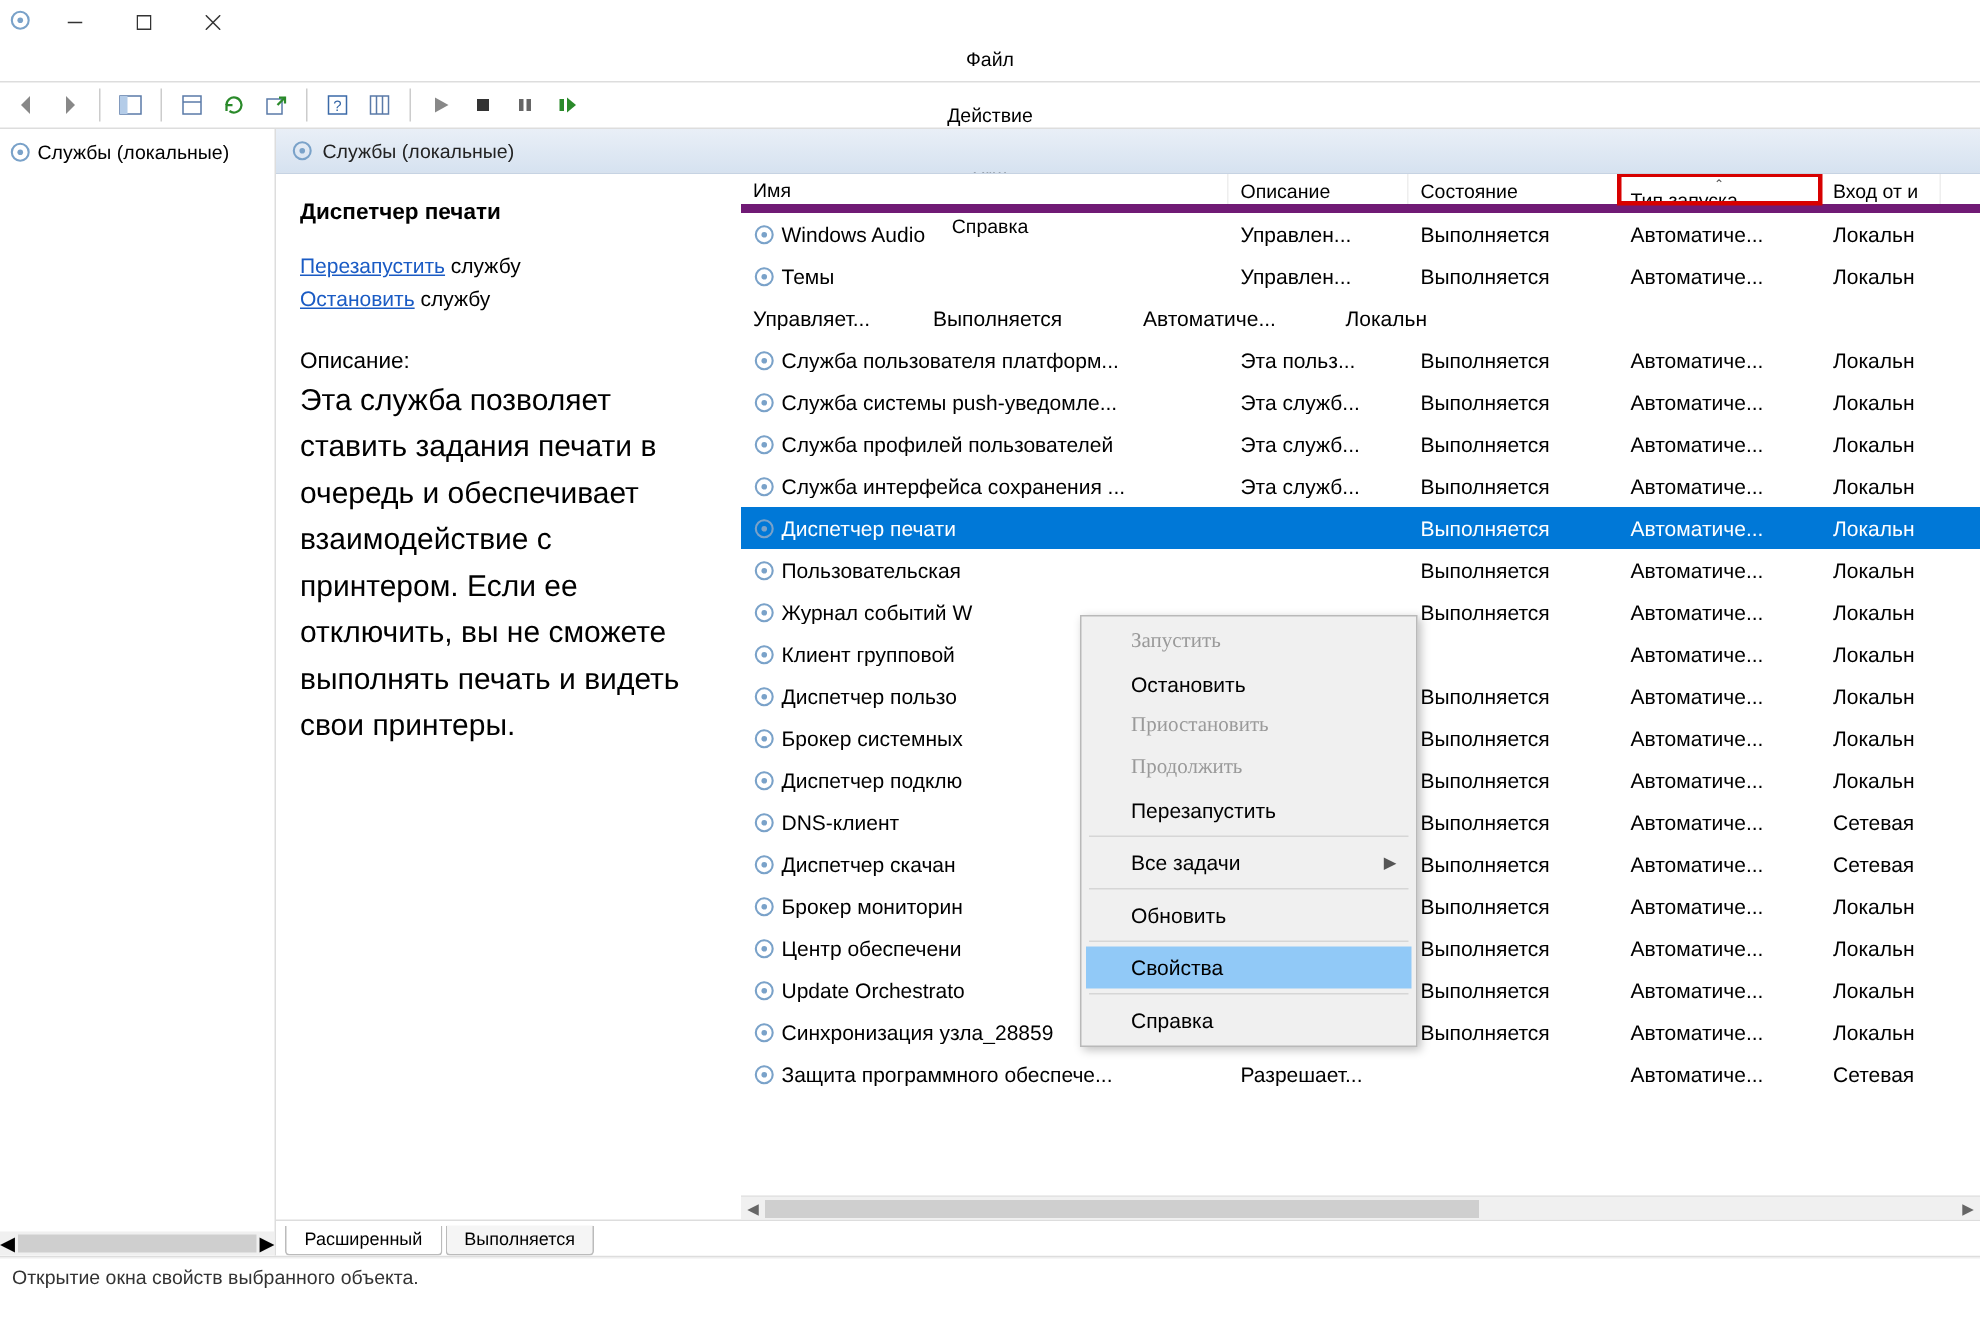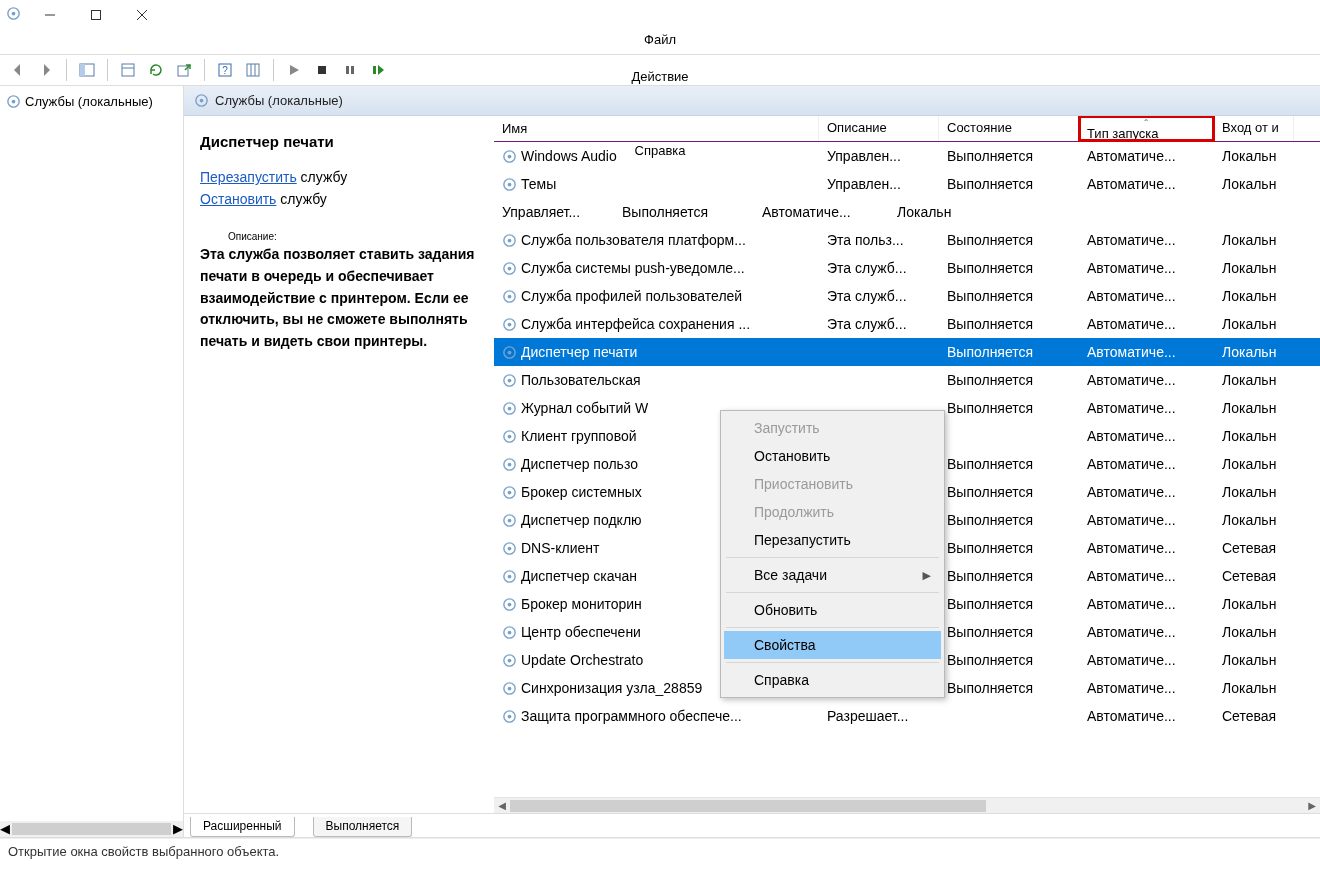--- a/index.html
+++ b/index.html
@@ -15,46 +15,46 @@
   .tbbtn { width:24px; height:24px; display:flex; align-items:center; justify-content:center; border:1px solid transparent; border-radius:2px; }
   .content { display:flex; height:752px; border-bottom:1px solid #ddd; }
   .sidebar { width:184px; border-right:1px solid #ddd; background:#fff; padding:6px 4px; overflow:hidden; position:relative; }
   .sidebar .node { display:flex; align-items:center; gap:4px; padding:2px 2px; font-size:13px; white-space:nowrap; }
   .main { flex:1; display:flex; flex-direction:column; position:relative; }
   .panelheader { height:30px; background:linear-gradient(#e9eff7,#d6e2f0); border-bottom:1px solid #c6d3e3; display:flex; align-items:center; padding:0 10px; font-size:13px; color:#222; gap:6px; }
   .columns { display:flex; flex:1; overflow:hidden; }
   .descpane { width:310px; padding:14px 16px; font-size:14px; line-height:1.55; }
   .descpane .svcname { font-weight:600; margin-bottom:14px; font-size:15px; }
   .descpane a { color:#1a5bc4; text-decoration:underline; }
-  .descpane .desclabel { margin-top:18px; font-size:10px;margin-left:28px; }
-  .descpane .desctext { font-size:14px;font-weight:bold; }
+  .descpane .desclabel { margin-top:18px; font-size:15px; }
+  .descpane .desctext { font-size:20px; }
   .listpane { flex:1; position:relative; overflow:hidden; }
-  .listhead { height:26px; display:flex; border-bottom:1px solid #701a75; font-size:13px; background:#fff; position:relative; }
+  .listhead { height:26px; display:flex; border-bottom:6px solid #701a75; font-size:13px; background:#fff; position:relative; }
   .listhead .col { padding:4px 8px; border-right:1px solid #eee; white-space:nowrap; overflow:hidden; text-overflow:ellipsis; }
   .listbody { overflow-y:scroll; overflow-x:hidden; height:calc(100% - 26px - 16px); }
   .row { display:flex; height:28px; align-items:center; font-size:14px; }
   .row .cell { padding:0 8px; white-space:nowrap; overflow:hidden; text-overflow:ellipsis; }
   .row.selected { background:#0078d7; color:#fff; }
   .row .icon { margin-right:4px; }
   .col-name { width:325px; display:flex; align-items:center; }
   .col-desc { width:120px; }
   .col-state { width:140px; }
   .col-startup { width:135px; }
   .col-logon { width:80px; }
   .highlighted { outline:3px solid #d70000; outline-offset:-2px; }
   .hscroll { height:16px; background:#f0f0f0; border-top:1px solid #e3e3e3; display:flex; align-items:center; }
   .hscroll .track { flex:1; position:relative; height:16px; }
   .hscroll .arrow { width:16px; height:16px; display:flex; align-items:center; justify-content:center; color:#666; font-size:10px; }
-  .tabs { height:24px; display:flex; align-items:flex-end; padding-left:6px; gap:18px; background:#fff; border-top:1px solid #ddd; }
+  .tabs { height:24px; display:flex; align-items:flex-end; padding-left:6px; gap:2px; background:#fff; border-top:1px solid #ddd; }
   .tab { padding:2px 12px 3px; border:1px solid #bbb; border-top:none; border-radius:0 0 3px 3px; font-size:12px; background:#f5f5f5; }
   .tab.active { background:#fff; }
   .statusbar { height:26px; padding:3px 8px; font-size:13px; color:#333; display:flex; align-items:center; border-top:1px solid #eee;}
   .contextmenu { position:absolute; left:720px; top:410px; width:225px; background:#f0f0f0; border:1px solid #b9b9b9; box-shadow:2px 2px 6px rgba(0,0,0,0.25); padding:3px; z-index:50; }
   .contextmenu .item { padding:6px 18px 6px 30px; font-size:14px; position:relative; }
-  .contextmenu .item.disabled { color:#9a9a9a; }
+  .contextmenu .item.disabled { color:#9a9a9a;font-family:Liberation Serif, serif; }
   .contextmenu .item.hover { background:#91c9f7; }
   .contextmenu .divider { height:1px; background:#d6d6d6; margin:3px 2px; }
   .contextmenu .item .arrow { position:absolute; right:10px; top:50%; transform:translateY(-50%); color:#555; font-size:11px;}
   .gear-icon { width:15px; height:15px; }
   .sidebar-hscroll { position:absolute; bottom:0; left:0; right:0; height:16px; background:#f0f0f0; display:flex; }
 </style>
 </head>
 <body>
 
 <div class="titlebar">

